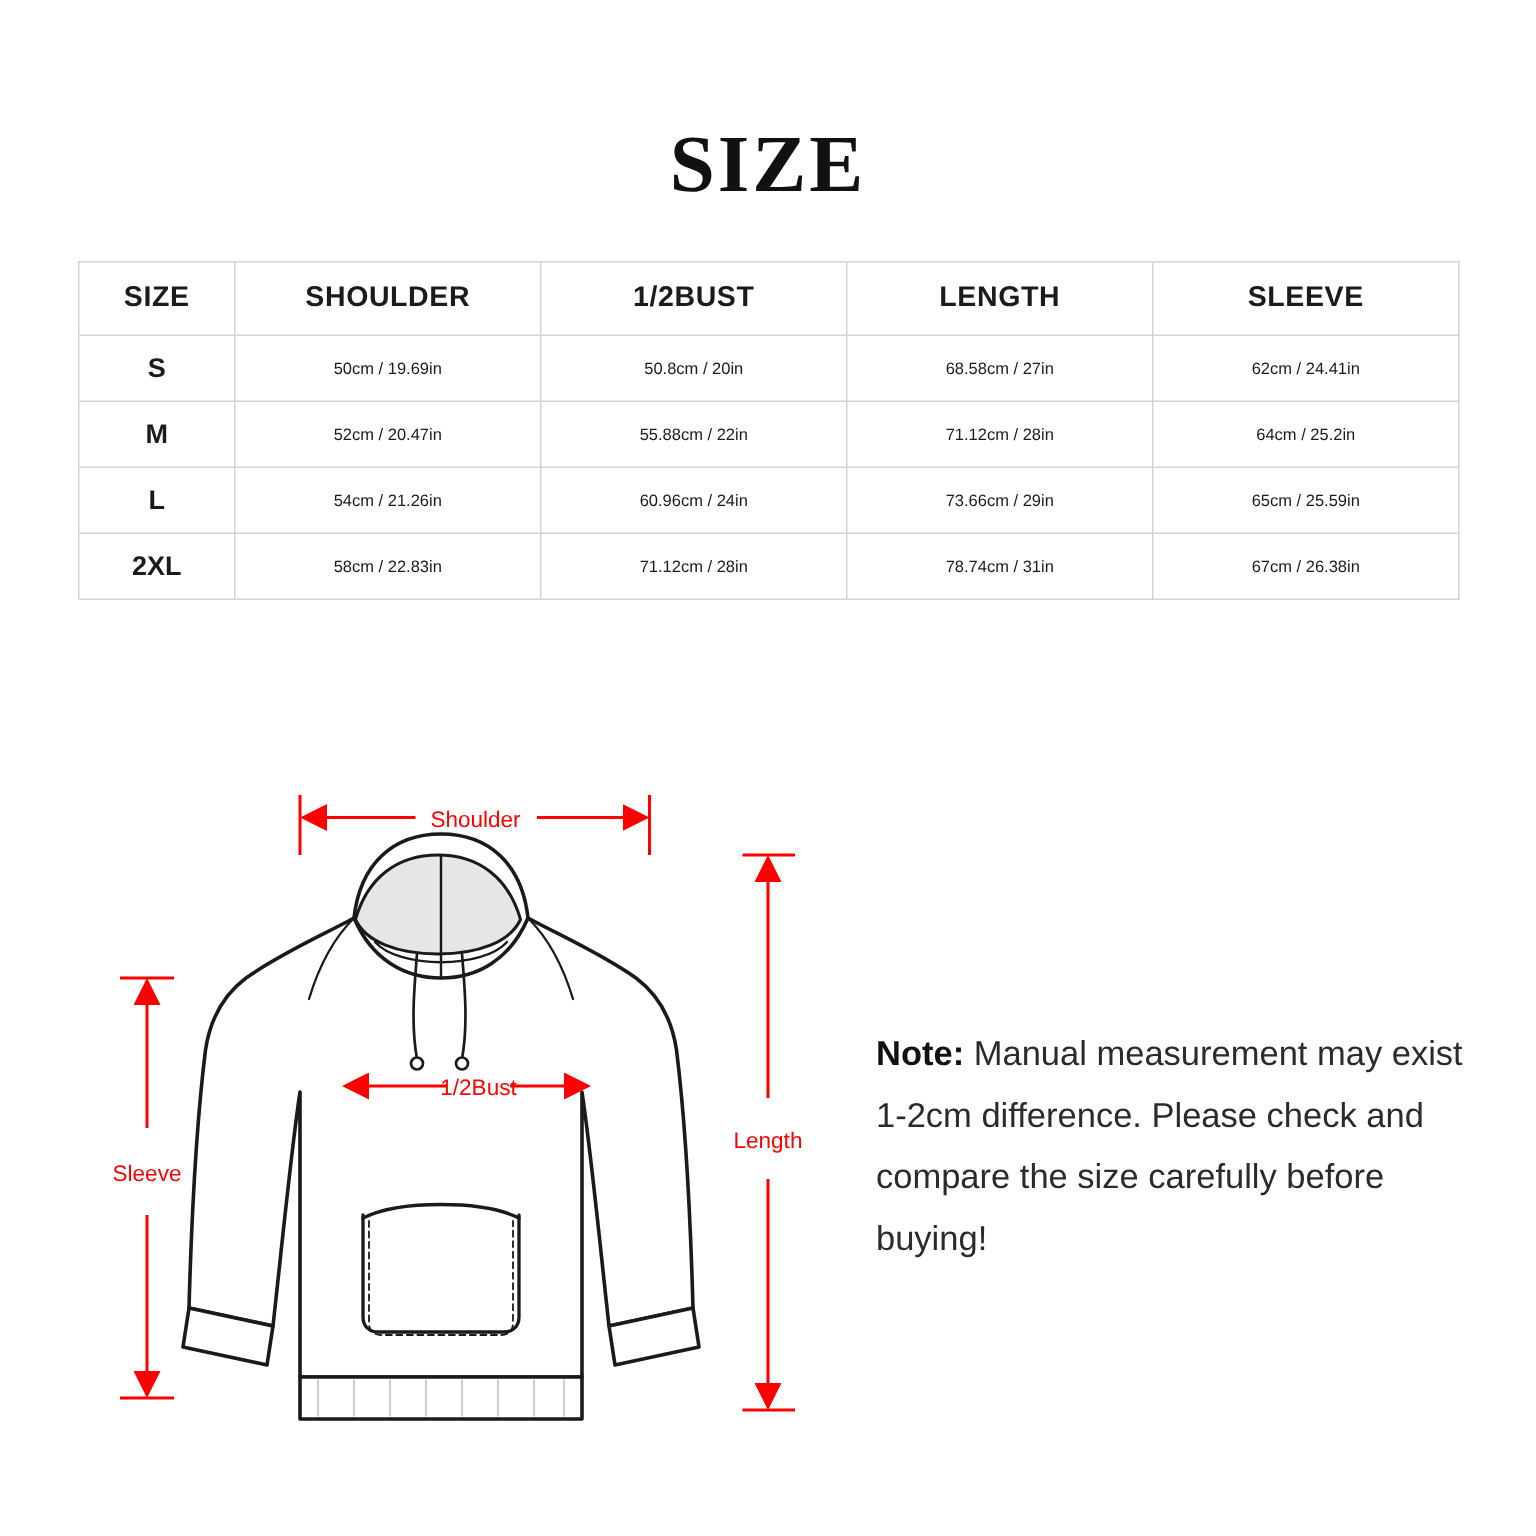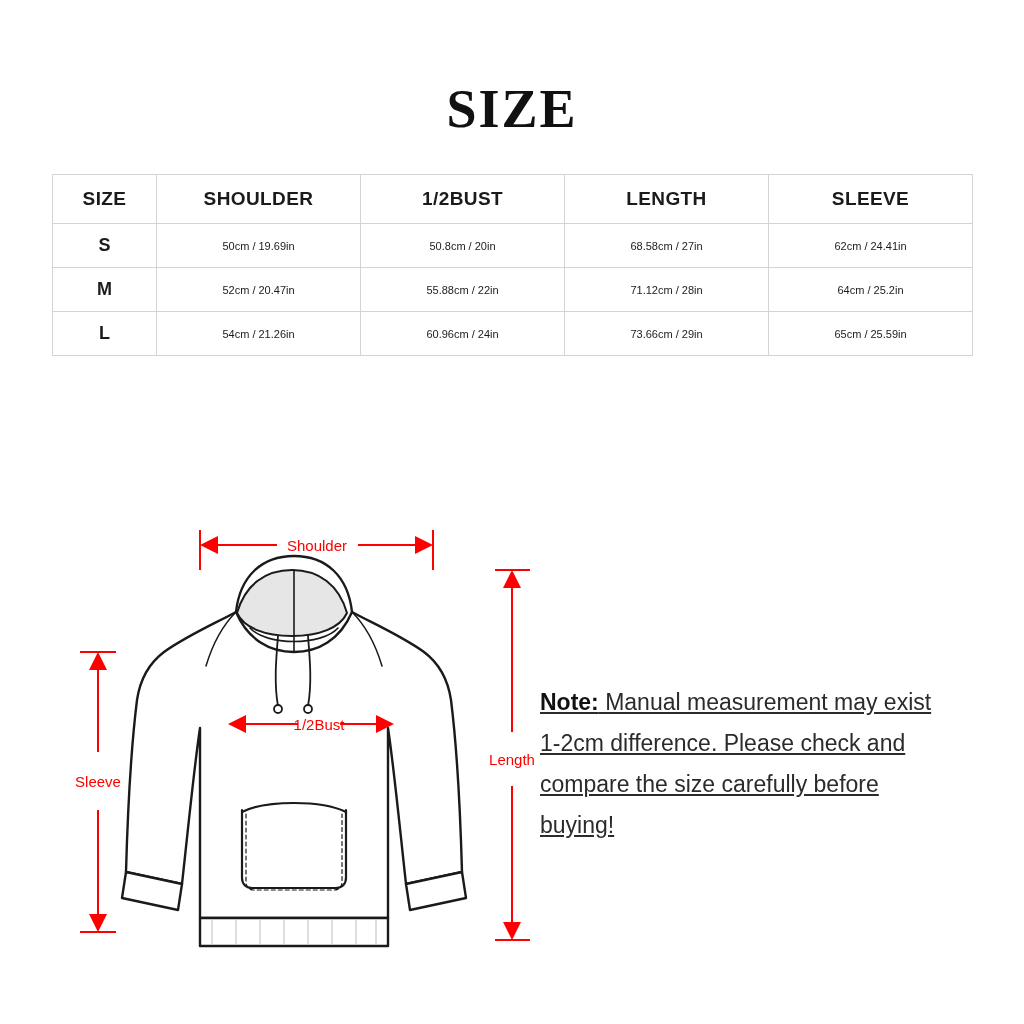--- a/index.html
+++ b/index.html
@@ -69,27 +69,26 @@
     left: 40px;
     top: 500px;
     width: 520px;
     height: 480px;
   }
   .figure svg { display: block; }
 
   
   .note {
     position: absolute;
-    left: 540px;
+    left: 584px;
     top: 682px;
     width: 400px;
     font-size: 23px;
     line-height: 41px;
     color: #2b2b2b;
-    text-decoration: underline;
   }
   .note .note-label {
     font-weight: 700;
     color: #111111;
   }
 </style>
 </head>
 <body>
 
 <div class="title">SIZE</div>
@@ -125,20 +124,27 @@
       <td>55.88cm / 22in</td>
       <td>71.12cm / 28in</td>
       <td>64cm / 25.2in</td>
     </tr>
     <tr>
       <td class="size-col">L</td>
       <td>54cm / 21.26in</td>
       <td>60.96cm / 24in</td>
       <td>73.66cm / 29in</td>
       <td>65cm / 25.59in</td>
+    </tr>
+    <tr>
+      <td class="size-col">2XL</td>
+      <td>58cm / 22.83in</td>
+      <td>71.12cm / 28in</td>
+      <td>78.74cm / 31in</td>
+      <td>67cm / 26.38in</td>
     </tr>
   </tbody>
 </table>
 
 <div class="figure">
   <svg width="520" height="480" viewBox="0 0 520 480" xmlns="http://www.w3.org/2000/svg">
     <defs>
       <marker id="arrR" markerWidth="9" markerHeight="9" refX="8" refY="4.5" orient="auto">
         <path d="M0,0 L9,4.5 L0,9 z" fill="#ff0000"></path>
       </marker>

